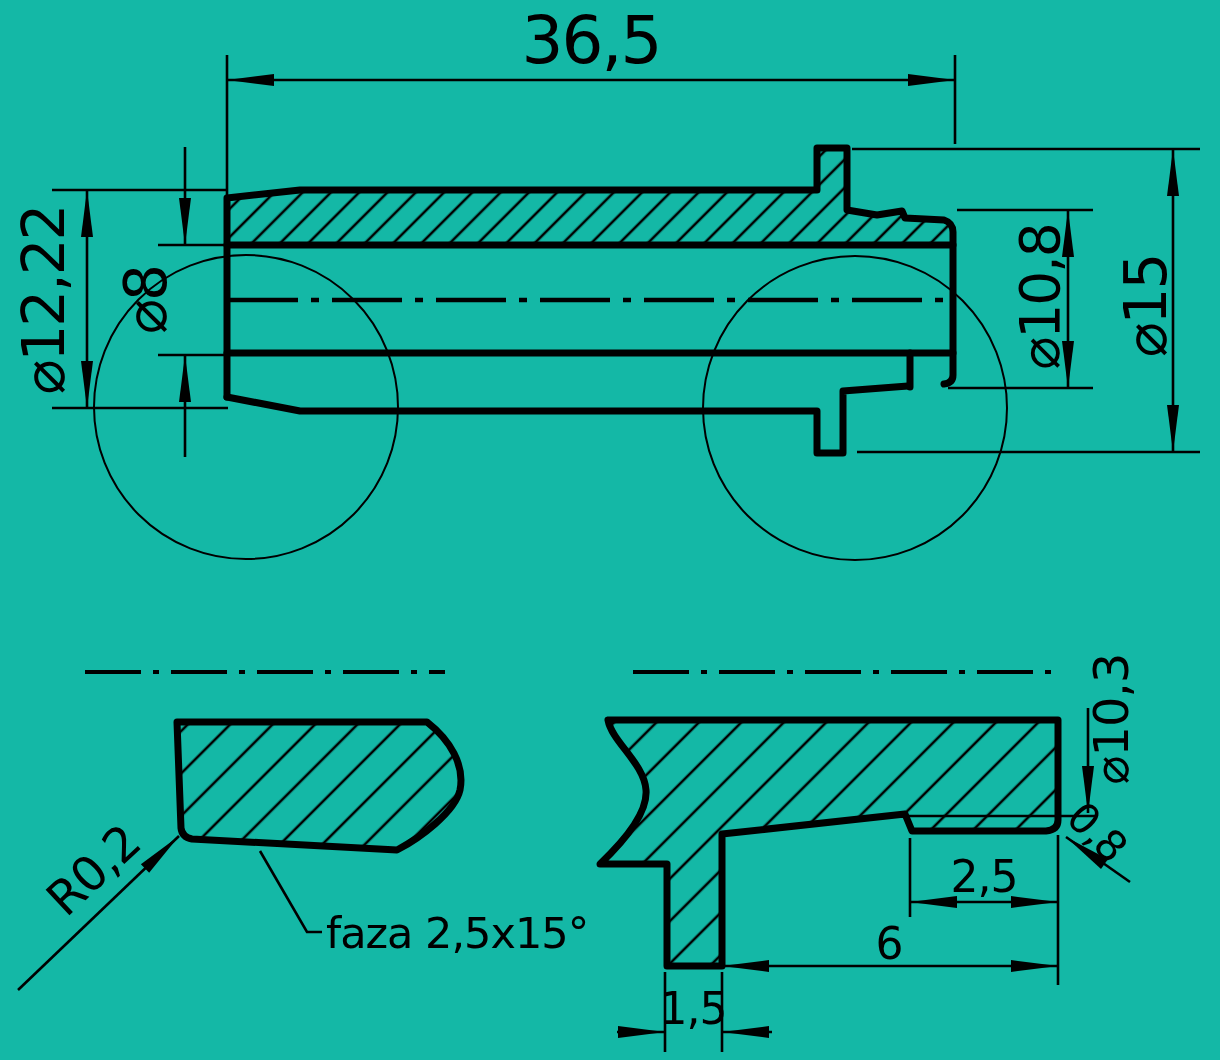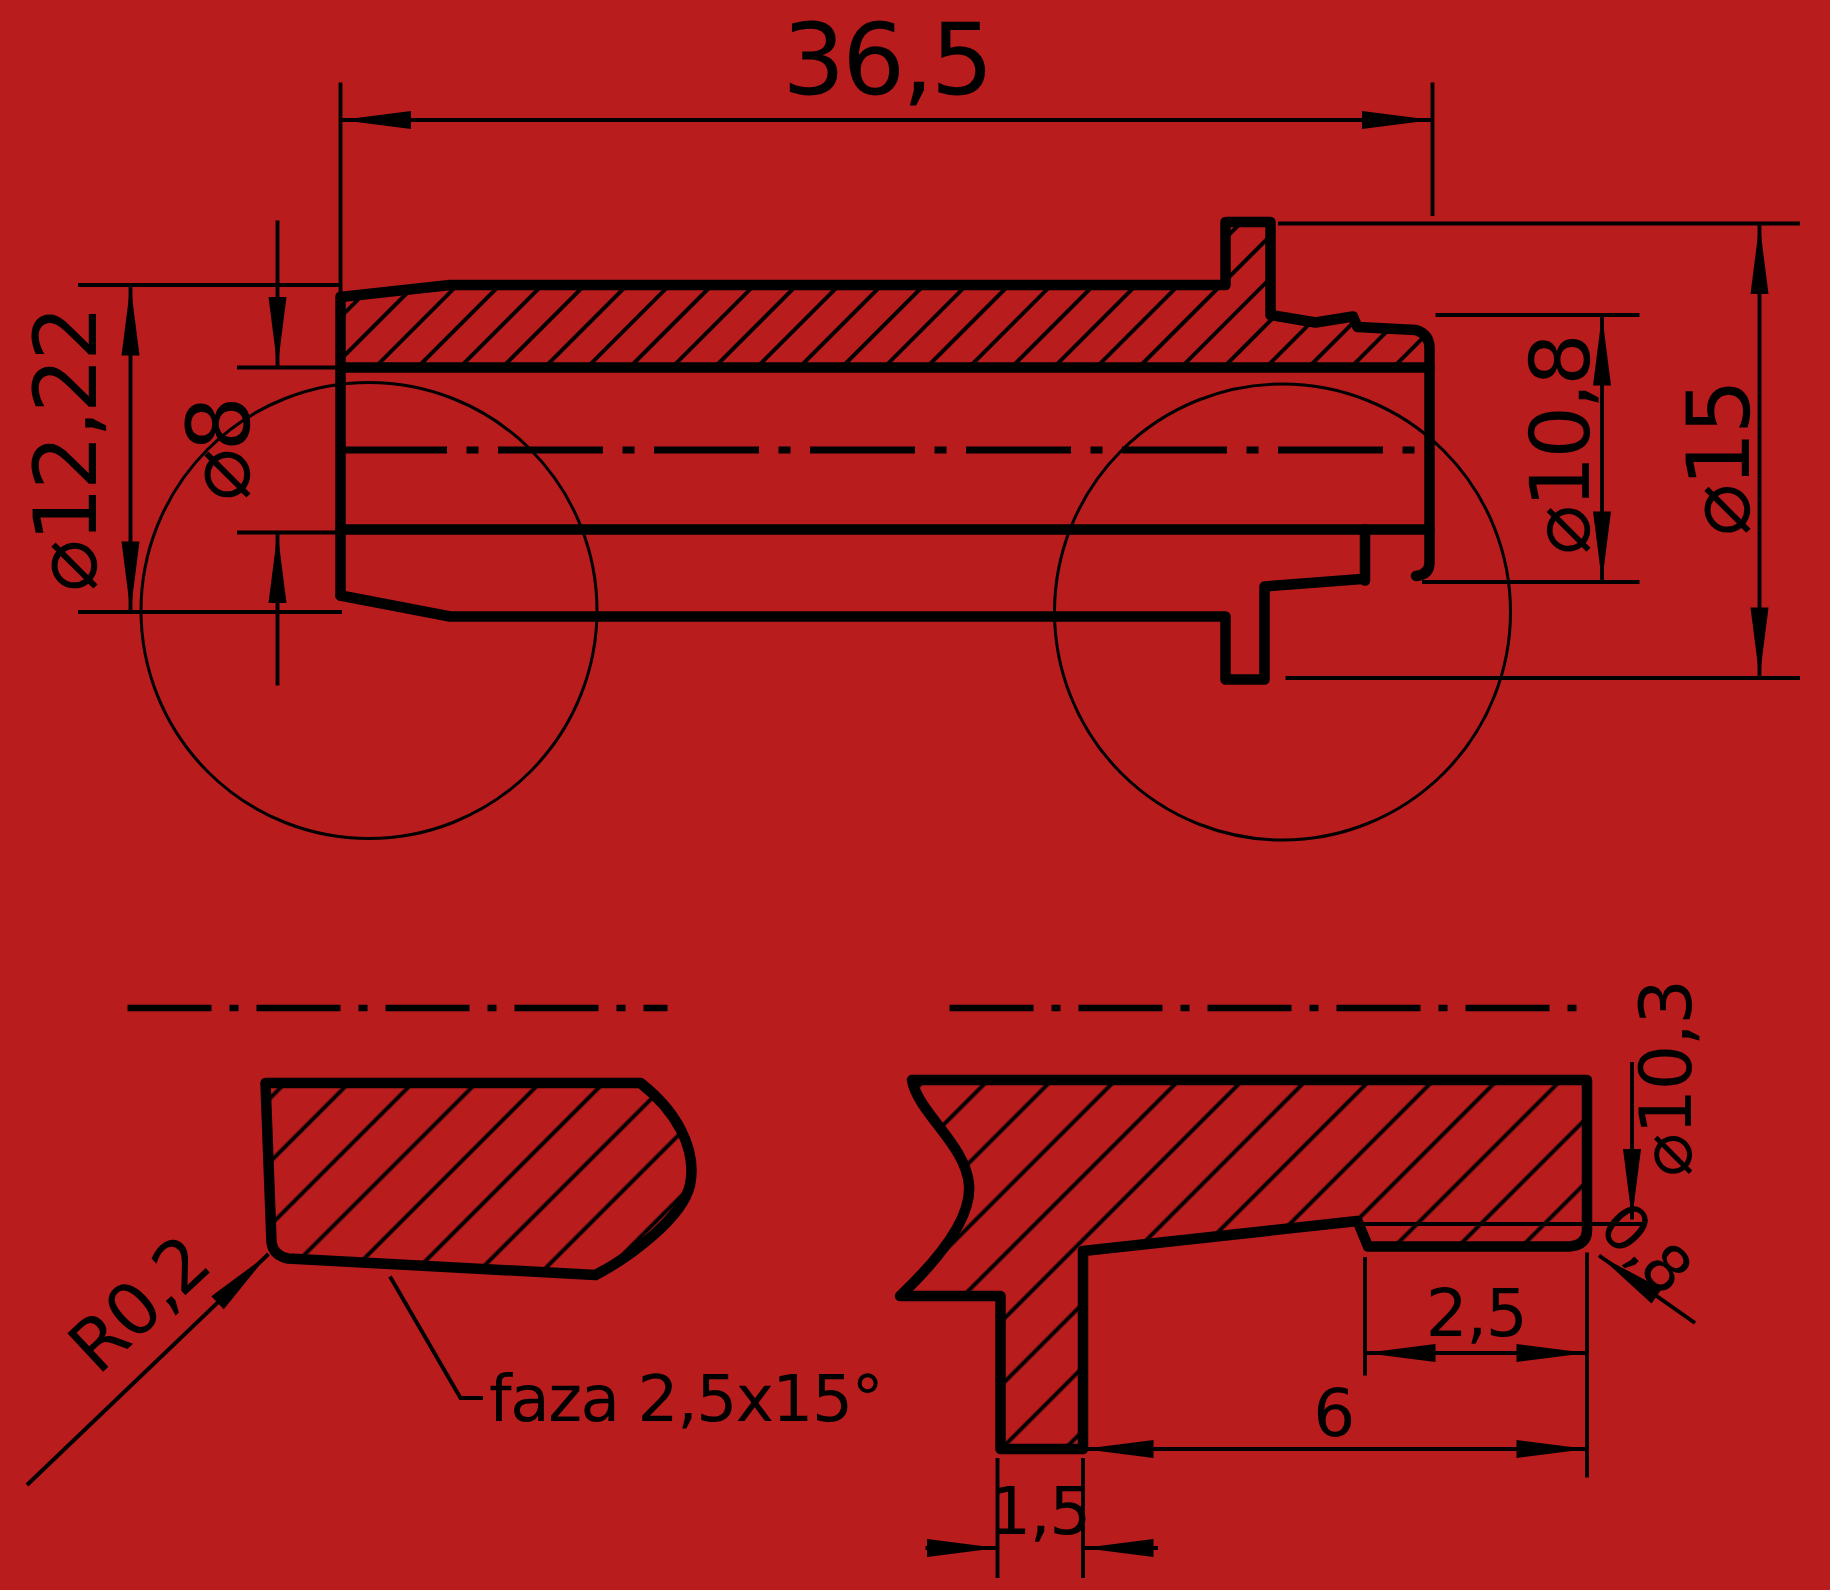--- a/index.html
+++ b/index.html
@@ -7,21 +7,21 @@
     padding: 0;
     background: #ffffff;
     width: 1220px;
     height: 1060px;
     overflow: hidden;
   }
   .stage {
     position: relative;
     width: 1220px;
     height: 1060px;
-    background: #b91c1c;
+    background: #14b8a6;
   }
   svg { display: block; }
   .thick { stroke: #000; stroke-width: 7; fill: none; stroke-linejoin: round; stroke-linecap: round; }
   .thin  { stroke: #000; stroke-width: 2.6; fill: none; stroke-linecap: butt; }
   .cl    { stroke: #000; stroke-width: 4.6; fill: none; stroke-dasharray: 70 13 8 13; }
   .cl2   { stroke: #000; stroke-width: 4.2; fill: none; stroke-dasharray: 56 12 6 12; }
   .dimtext {
     font-family: "DejaVu Sans", "Liberation Sans", sans-serif;
     fill: #000;
     letter-spacing: -2px;

